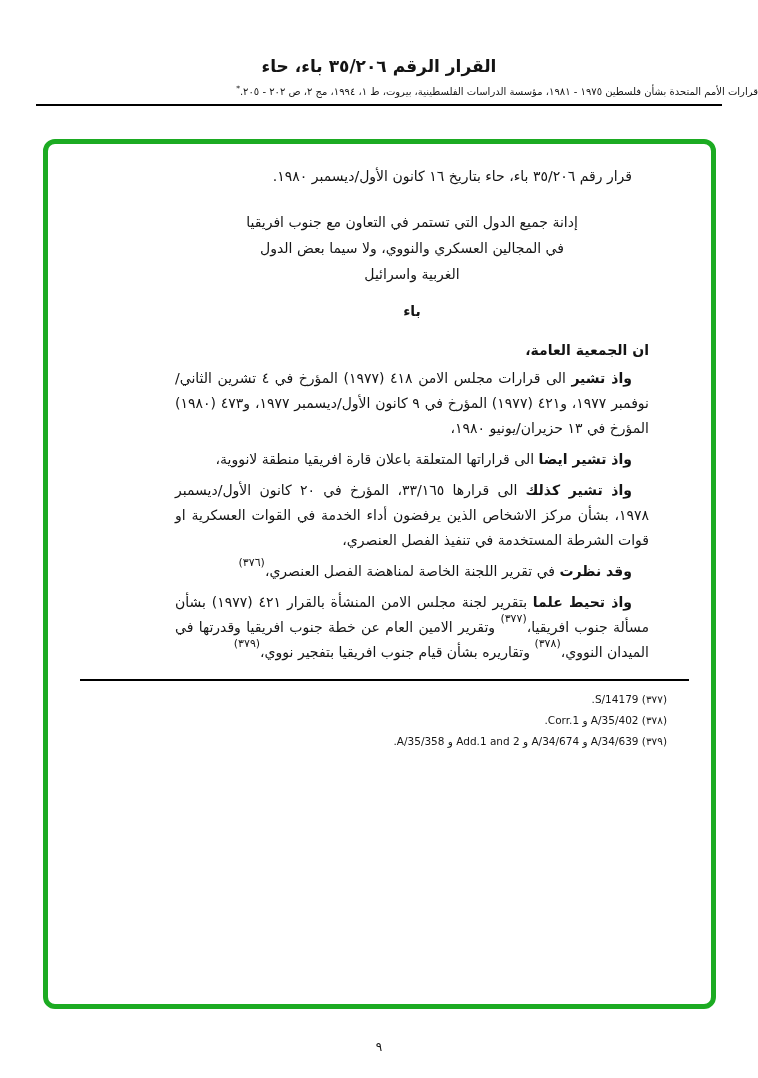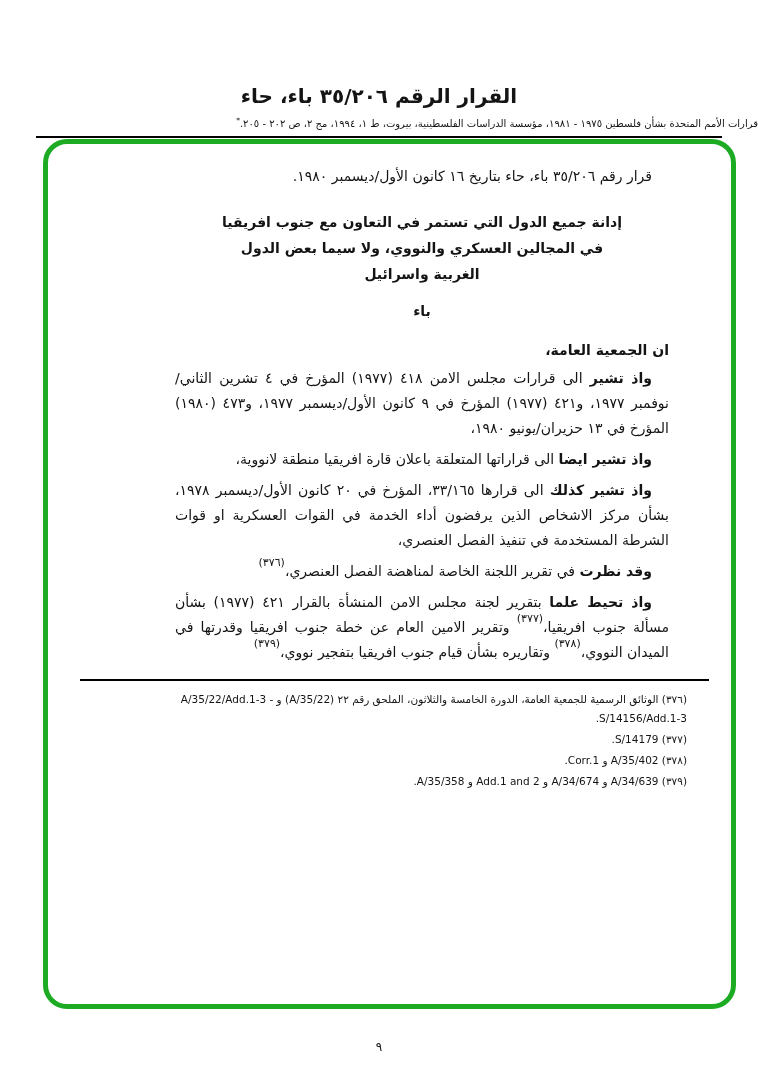--- a/index.html
+++ b/index.html
@@ -1,28 +1,28 @@
 <!DOCTYPE html>
 <html lang="ar"><head>
 <meta charset="utf-8">
 <style>
   html,body{margin:0;padding:0;}
   body{
     width:758px;height:1078px;position:relative;overflow:hidden;
     background:#ffffff;color:#141414;
     font-family:"DejaVu Sans",sans-serif;
   }
-  .hdr-title{padding-top:84px;text-align:center;font-size:20px;font-weight:bold;direction:rtl;}
+  .hdr-title{padding-top:56px;text-align:center;font-size:17px;font-weight:bold;direction:rtl;}
   .citation{margin-top:8px;text-align:right;font-size:10px;direction:rtl;white-space:nowrap;}
   .citation .mark{font-size:7.5px;vertical-align:4px;}
   .hdr-rule{margin:7px 36px 0 36px;border-top:2px solid #000;height:0;}
-  .frame{position:absolute;left:43px;top:139px;width:663px;height:860px;border:5px solid #1cab22;border-radius:24px;padding-left:20px;}
+  .frame{position:absolute;left:43px;top:139px;width:663px;height:860px;border:5px solid #1cab22;border-radius:12px;}
   .content{position:absolute;top:20px;right:62px;left:127px;direction:rtl;text-align:justify;font-size:14px;line-height:25px;}
   .intro{margin:0 0 10px;text-indent:17px;}
-  .res-title{margin:20px 14px 10px;text-align:center;font-weight:bold;line-height:26px;}
+  .res-title{margin:20px 14px 10px;text-align:center;font-weight:normal;line-height:26px;}
   .sec-letter{margin:12px 0 14px;text-align:center;font-weight:bold;}
   .opening{margin:0 0 3px;font-weight:bold;}
   .body-para{margin:0 0 6px;text-indent:17px;}
   .body-para b{font-weight:bold;}
   .fn-ref{font-size:11px;position:relative;top:-4px;line-height:0;}
   .foot-rule{border-top:2px solid #000;margin:14px -40px 9px -95px;height:0;}
   .footnotes{margin:0 -18px 0 -60px;font-size:10.5px;line-height:19px;text-align:right;direction:rtl;}
   .footnote{margin:0 0 2px;}
   .page-num{position:absolute;left:0;right:0;bottom:24px;text-align:center;font-size:12px;}
 </style>
@@ -47,21 +47,20 @@
     <p class="opening">ان الجمعية العامة،</p>
     <div id="paragraphs">
         <p class="body-para"><b>واذ تشير</b> الى قرارات مجلس الامن ٤١٨ (١٩٧٧) المؤرخ في ٤ تشرين الثاني/نوفمبر ١٩٧٧، و٤٢١ (١٩٧٧) المؤرخ في ٩ كانون الأول/ديسمبر ١٩٧٧، و٤٧٣ (١٩٨٠) المؤرخ في ١٣ حزيران/يونيو ١٩٨٠،</p>
         <p class="body-para"><b>واذ تشير ايضا</b> الى قراراتها المتعلقة باعلان قارة افريقيا منطقة لانووية،</p>
         <p class="body-para"><b>واذ تشير كذلك</b> الى قرارها ٣٣/١٦٥، المؤرخ في ٢٠ كانون الأول/ديسمبر ١٩٧٨، بشأن مركز الاشخاص الذين يرفضون أداء الخدمة في القوات العسكرية او قوات الشرطة المستخدمة في تنفيذ الفصل العنصري،</p>
         <p class="body-para"><b>وقد نظرت</b> في تقرير اللجنة الخاصة لمناهضة الفصل العنصري،<sup class="fn-ref">(٣٧٦)</sup></p>
         <p class="body-para"><b>واذ تحيط علما</b> بتقرير لجنة مجلس الامن المنشأة بالقرار ٤٢١ (١٩٧٧) بشأن مسألة جنوب افريقيا،<sup class="fn-ref">(٣٧٧)</sup> وتقرير الامين العام عن خطة جنوب افريقيا وقدرتها في الميدان النووي،<sup class="fn-ref">(٣٧٨)</sup> وتقاريره بشأن قيام جنوب افريقيا بتفجير نووي،<sup class="fn-ref">(٣٧٩)</sup></p>
       </div>
     <div class="foot-rule"></div>
     <div id="footnotes" class="footnotes">
-        <div class="footnote">(٣٧٦) الوثائق الرسمية للجمعية العامة، الدورة الخامسة والثلاثون، الملحق رقم ٢٢ (A/35/22) و A/35/22/Add.1-3 - S/14156/Add.1-3.</div>
         <div class="footnote">(٣٧٧) S/14179.</div>
         <div class="footnote">(٣٧٨) A/35/402 و Corr.1.</div>
         <div class="footnote">(٣٧٩) A/34/639 و A/34/674 و Add.1 and 2 و A/35/358.</div>
       </div>
   </div>
 </div>
 
 <div class="page-num">٩</div>
 
 </body></html>

